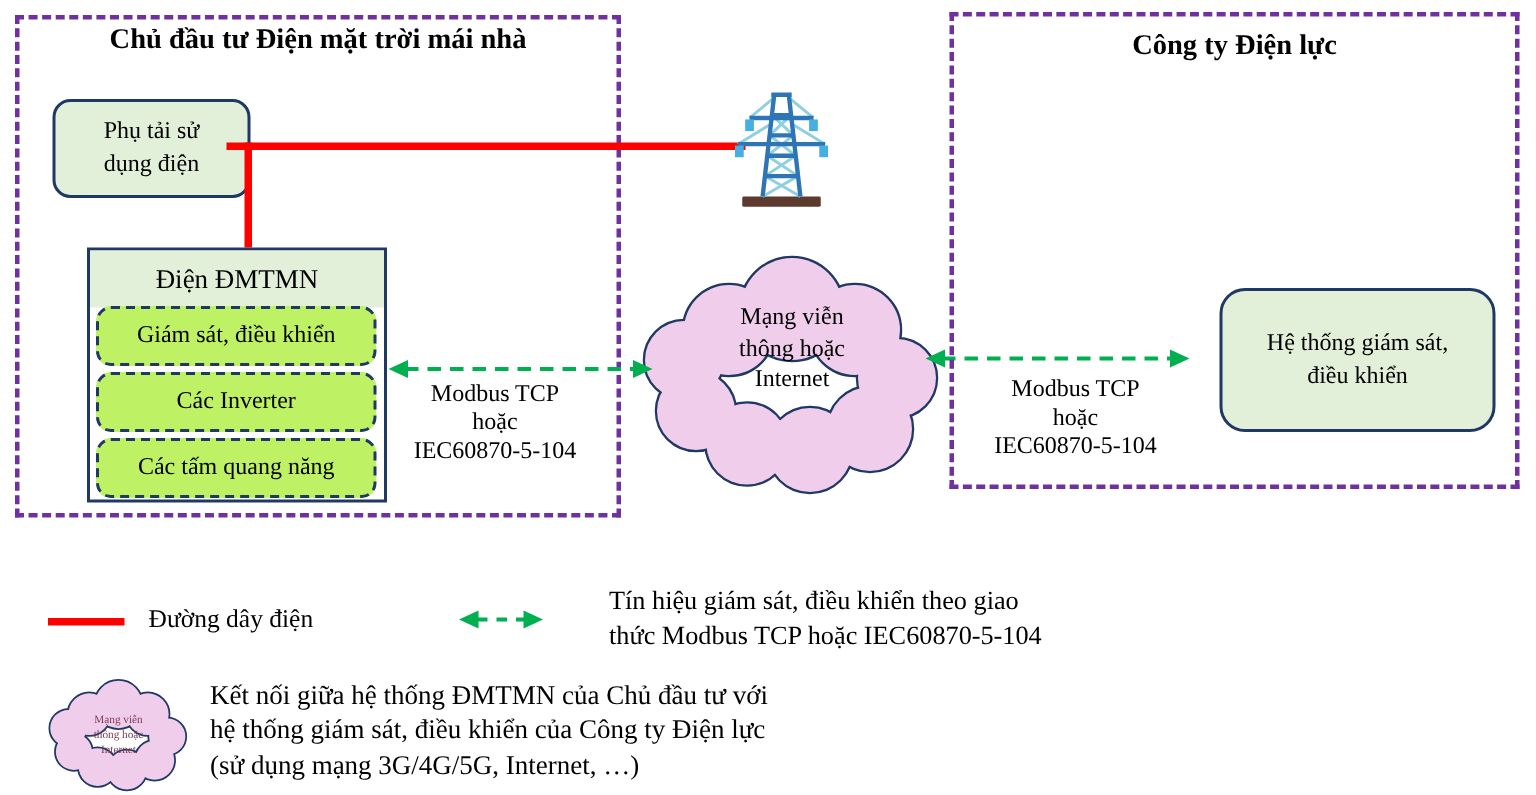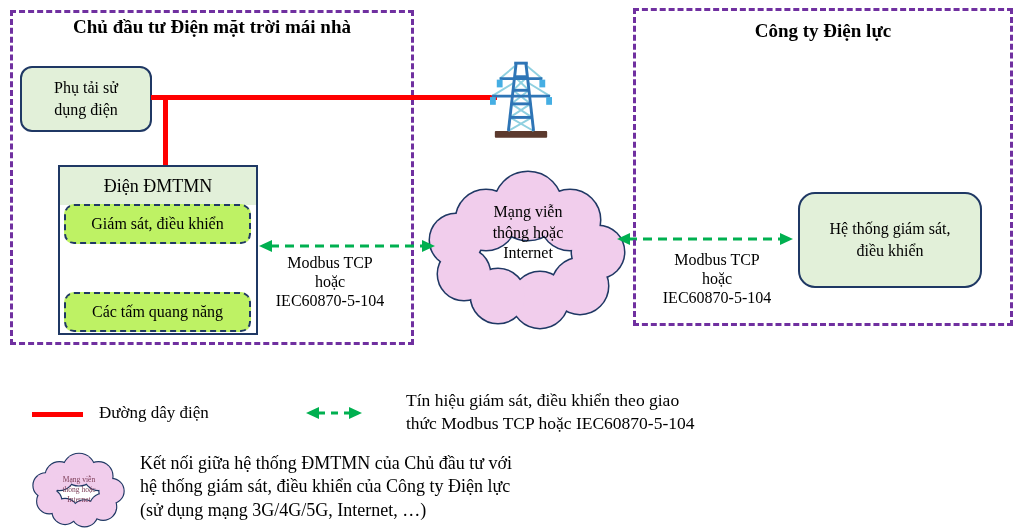--- a/index.html
+++ b/index.html
@@ -3,21 +3,21 @@
 <meta charset="utf-8">
 <style>
   html,body{margin:0;padding:0;background:#fff;}
   body{font-family:"Liberation Serif","DejaVu Serif",serif;color:#000;}
   #canvas{position:relative;width:1024px;height:530px;background:#fff;overflow:hidden;}
   .abs{position:absolute;}
   .cf{display:flex;align-items:center;justify-content:center;text-align:center;}
   .pre{white-space:pre-line;}
   .zone{border:3px dashed var(--zone_border);box-sizing:border-box;}
   .zone-title{font-weight:bold;font-size:19px;text-align:center;}
-  .gbox{background:var(--box_fill);border:2.5px solid var(--box_border);box-sizing:border-box;}
+  .gbox{background:var(--box_fill);border:2.5px solid var(--box_border);box-sizing:border-box;margin-left:15px;}
   .redline{background:var(--power_line);}
   .subbox{border:2px dashed var(--box_border);border-radius:10px;box-sizing:border-box;
           background:#bef264;font-size:16px;}
   .arrow-line{stroke:var(--signal_arrow);stroke-width:2.8;stroke-dasharray:9 6;fill:none;}
   .arrow-head{fill:var(--signal_arrow);stroke:none;}
   .cloud-stroke{fill:var(--cloud_fill);stroke:var(--box_border);stroke-width:3;}
   .cloud-fill{fill:var(--cloud_fill);stroke:none;}
   .modbus{font-size:16px;line-height:1.2;text-align:center;}
   .legend-text{font-size:17.5px;line-height:1.3;}
   .tiny-cloud-label{font-size:7.5px;line-height:1.3;text-align:center;color:var(--cloud_text);}
@@ -48,20 +48,21 @@
 
   <div class="abs gbox cf pre" style="left:20px;top:66px;width:132px;height:66px;border-radius:12px;font-size:16px;line-height:1.35;">Phụ tải sử
 dụng điện</div>
 
   <div class="abs redline" style="left:151px;top:95px;width:346px;height:5px;"></div>
   <div class="abs redline" style="left:163px;top:95px;width:5px;height:73px;"></div>
 
   <div class="abs" style="left:58px;top:165px;width:200px;height:170px;border:2.5px solid var(--box_border);box-sizing:border-box;background:#fff;">
     <div class="cf" style="position:absolute;left:0;top:0;width:100%;height:38px;background:var(--box_fill);font-size:18px;">Điện ĐMTMN</div>
     <div class="abs subbox cf" style="left:4px;top:37px;width:187px;height:40px;">Giám sát, điều khiển</div>
+    <div class="abs subbox cf" style="left:4px;top:81px;width:187px;height:40px;">Các Inverter</div>
     <div class="abs subbox cf" style="left:4px;top:125px;width:187px;height:40px;">Các tấm quang năng</div>
   </div>
 
   <svg class="abs" style="left:490px;top:59px;" width="62" height="80" viewBox="0 0 64 82">
     <rect x="5" y="74" width="54" height="7" rx="1" fill="#5c3a2e"></rect>
     <g stroke="#8fd0e0" stroke-width="2">
       <line x1="25.4" y1="18" x2="40.2" y2="32"></line>
         <line x1="38.6" y1="18" x2="23.8" y2="32"></line>
       <line x1="23.8" y1="32" x2="41.8" y2="46"></line>
         <line x1="40.2" y1="32" x2="22.2" y2="46"></line>

